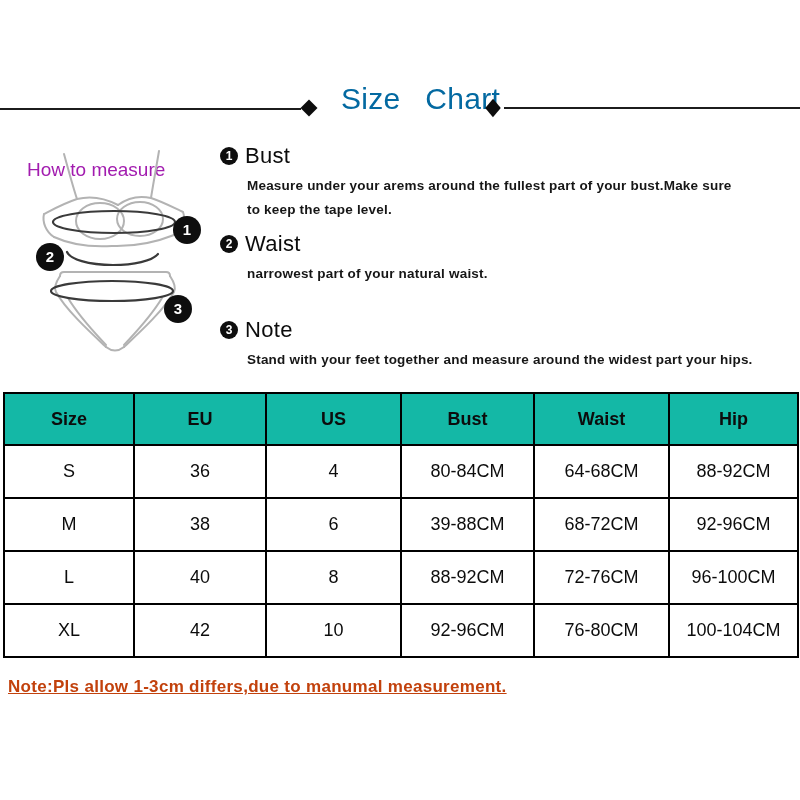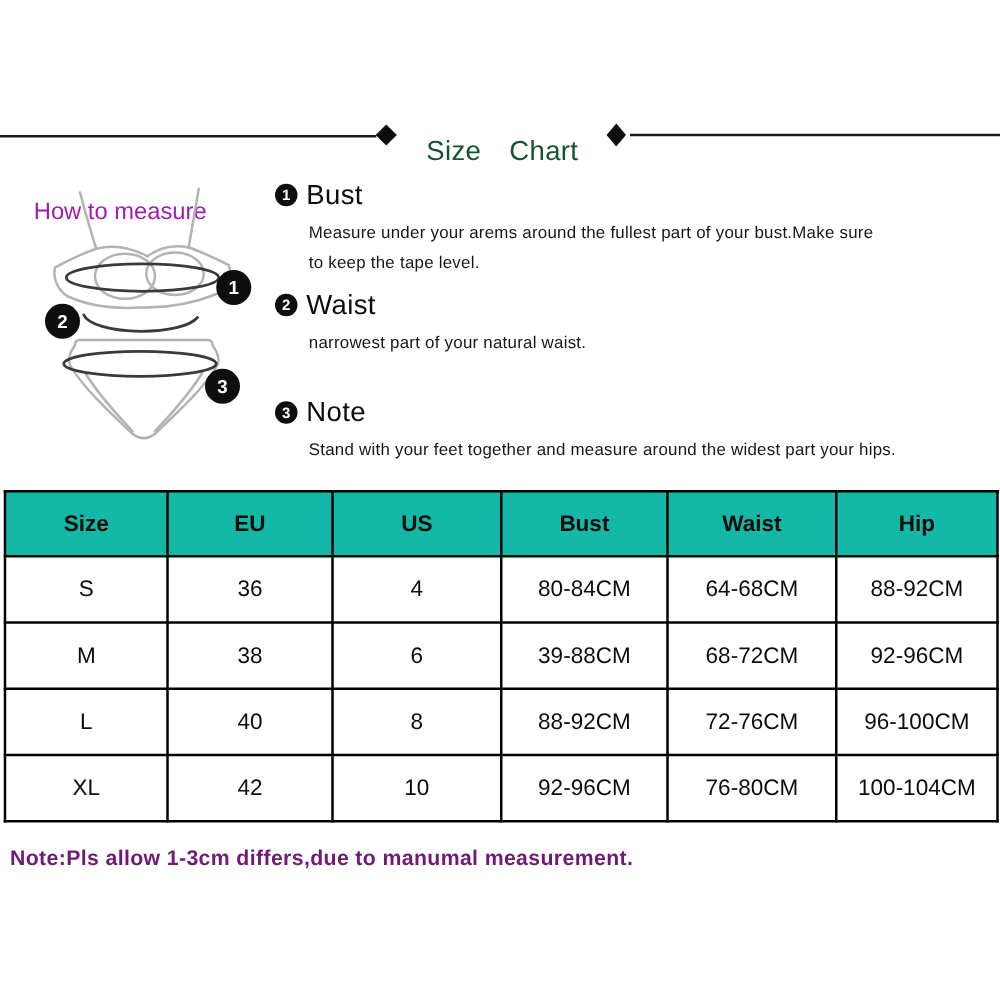--- a/index.html
+++ b/index.html
@@ -7,58 +7,58 @@
     position:relative; width:800px; height:800px; background:#ffffff;
     font-family:"Liberation Sans", sans-serif; color:#111; overflow:hidden;
   }
   
   .hr-left  { position:absolute; left:0px;   top:108px; width:301px; height:2px; background:#1c1c1c; }
   .hr-right { position:absolute; left:504px; top:107px; width:296px; height:2px; background:#1c1c1c; }
   .diamond  { position:absolute; width:12px; height:12px; background:#0d0d0d; }
   .diamond.d-left  { left:303px; top:102px; transform:rotate(45deg); }
   .diamond.d-right { left:487px; top:102px; transform:rotate(50deg) skewX(10deg); }
   .page-title {
-    position:absolute; left:341px; top:108px; font-size:22px; color:#14532d;
+    position:absolute; left:341px; top:82px; font-size:30px; color:#0369a1;
     word-spacing:16px; letter-spacing:0.3px; white-space:nowrap;
   }
   .how-to { position:absolute; left:27px; top:119px; font-size:19px; color:#a21caf; white-space:nowrap;margin-top:40px; }
 
   
   .diagram { position:absolute; left:18px; top:142px; width:205px; height:240px; }
 
   
   .section { position:absolute; left:220px; }
   .sec-bust  { top:143px; }
   .sec-waist { top:231px; }
   .sec-hips  { top:317px; }
   .sec-head { display:flex; align-items:center; gap:7px; }
   .sec-badge {
     width:18px; height:18px; border-radius:50%; background:#0e0e0e; color:#fff;
     font-size:12px; font-weight:bold; display:flex; align-items:center; justify-content:center;
     flex:0 0 18px;
   }
   .sec-title { font-size:22px; color:#0c0c0c; letter-spacing:0.3px; }
-  .sec-body { margin:5px 0 0 27px; font-size:13.5px; font-weight:normal; color:#161616;
+  .sec-body { margin:5px 0 0 27px; font-size:13.5px; font-weight:bold; color:#161616;
               line-height:24px; letter-spacing:0.2px; }
   .sec-body div { white-space:nowrap; }
 
   
   .size-table {
     position:absolute; left:3px; top:392px; width:794px;
     border-collapse:collapse; table-layout:fixed;
   }
   .size-table th, .size-table td {
     border:2px solid #000; text-align:center; vertical-align:middle; padding:0;
   }
   .size-table th { background:#14b8a6; font-size:18px; font-weight:bold; height:50px; color:#0c0c0c; }
   .size-table td { font-size:18px; font-weight:400; height:51px; color:#0c0c0c; }
 
   
   .note { position:absolute; left:8px; top:677px; font-size:17px; font-weight:bold;
-          letter-spacing:0.3px; color:#701a75; white-space:nowrap; }
+          letter-spacing:0.3px; color:#c2410c; white-space:nowrap;text-decoration:underline; }
 </style>
 </head>
 <body>
 
 <div class="canvas">
 
   <div class="hr-left"></div>
   <span class="diamond d-left"></span>
   <div class="page-title">Size Chart</div>
   <span class="diamond d-right"></span>

